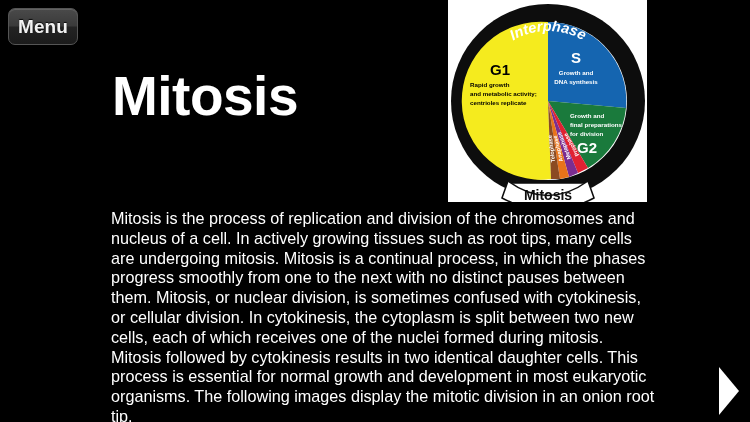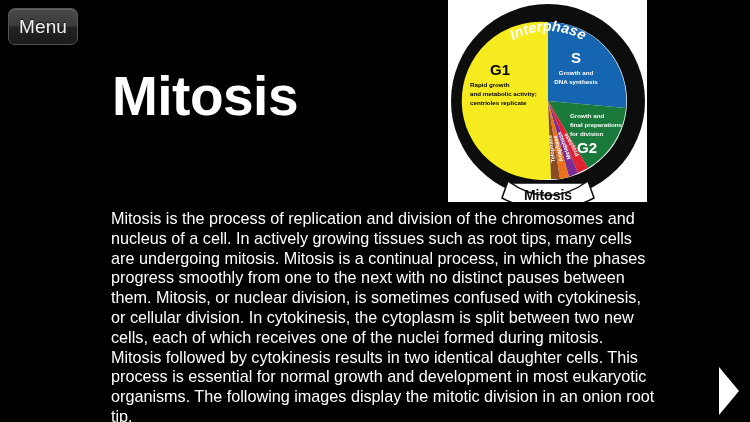--- a/index.html
+++ b/index.html
@@ -34,21 +34,21 @@
     box-shadow: inset 0 1px 0 rgba(255,255,255,0.14);
     display: flex;
     align-items: center;
     justify-content: center;
     box-sizing: border-box;
     cursor: pointer;
   }
   #menu-button .label {
     color: #f2f2f2;
     font-size: 19px;
-    font-weight: normal;
+    font-weight: bold;
     letter-spacing: 0.1px;
     text-shadow: 0 -1px 1px rgba(0,0,0,0.85);
   }
 
   
   #page-title {
     position: absolute;
     left: 112px;
     top: 69px;
     color: #ffffff;

